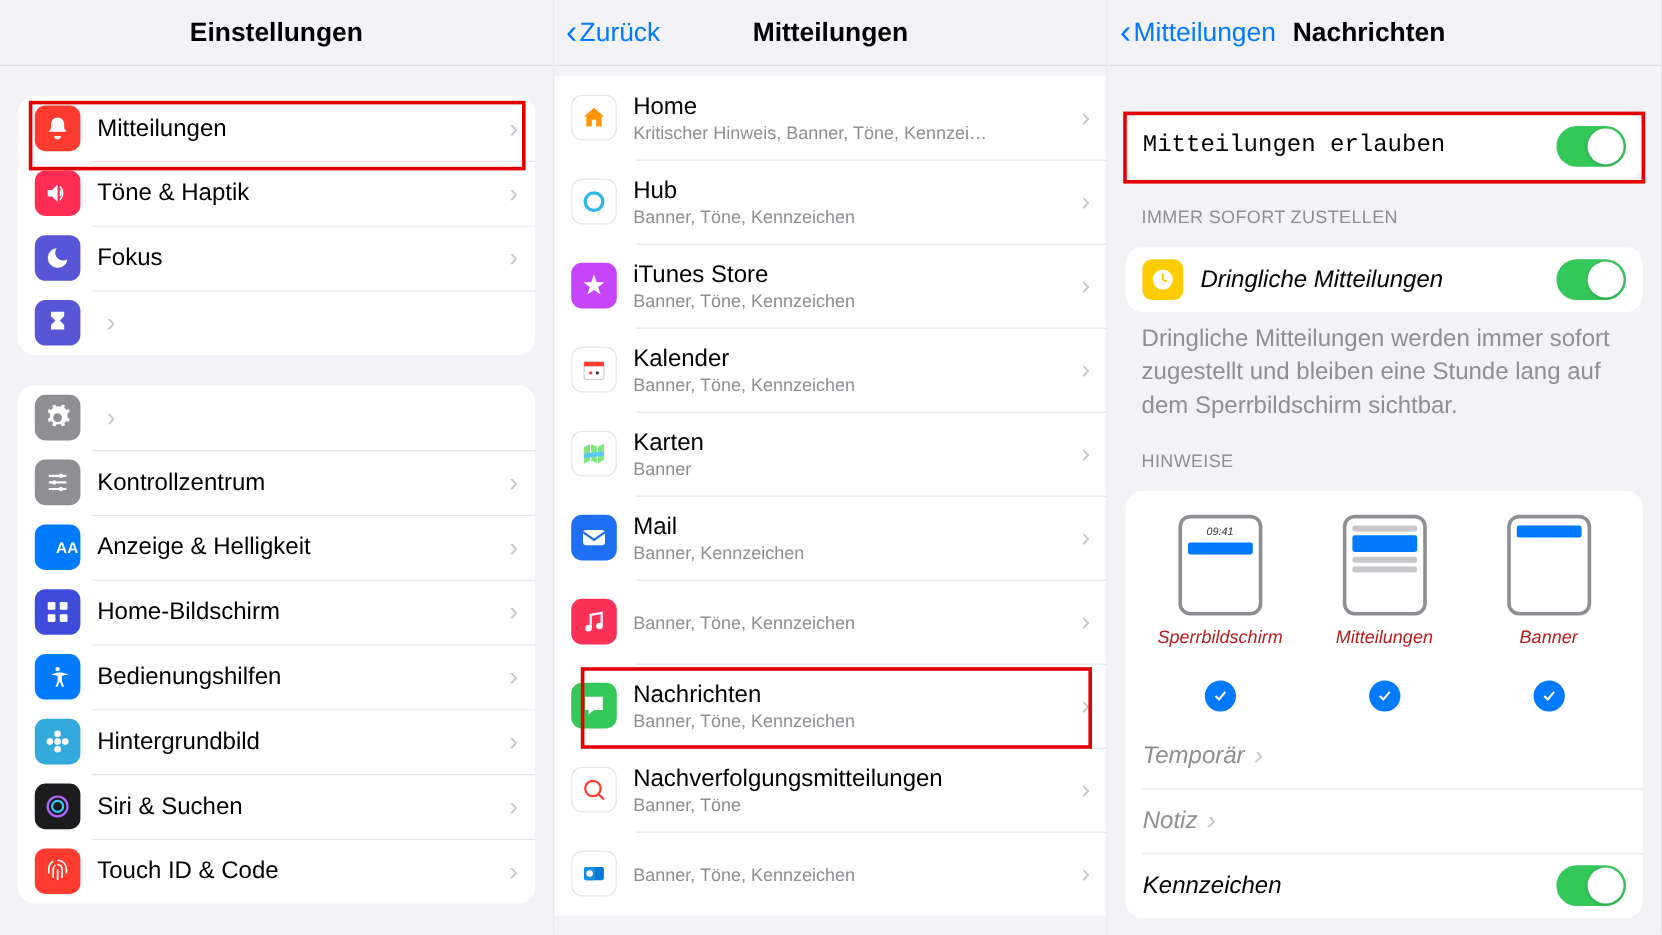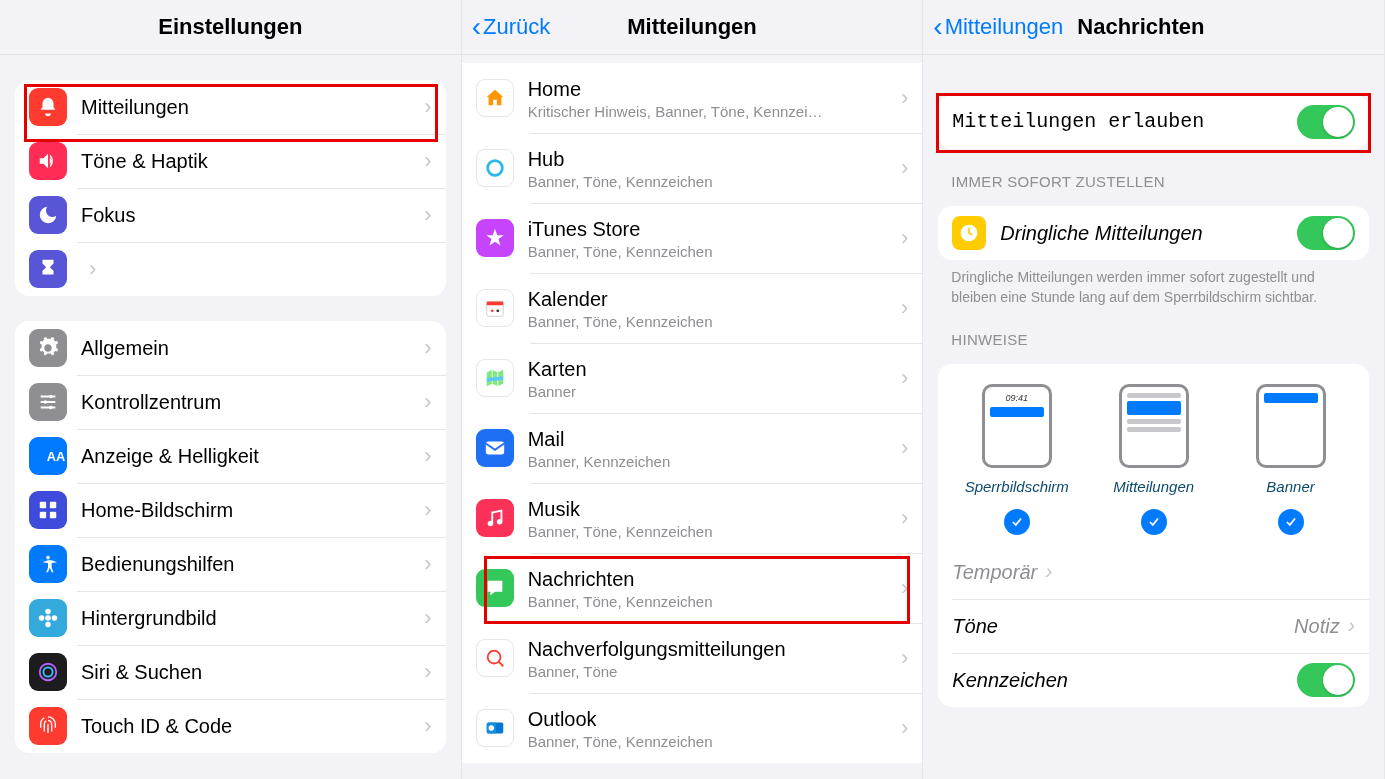--- a/index.html
+++ b/index.html
@@ -123,41 +123,41 @@
     box-shadow: 0 1px 3px rgba(0,0,0,0.2);
   }
   .section-header {
     font-size: 15px;
     color: #8e8e93;
     text-transform: uppercase;
     padding: 24px 28px 6px 28px;
     letter-spacing: 0.3px;
   }
   .section-footer {
-    font-size: 14px;
+    font-size: 20px;
     color: #8e8e93;
     padding: 8px 28px 0 28px;
     line-height: 1.4;
   }
   .alert-types {
     display: flex;
     justify-content: space-around;
     padding: 20px 10px 10px 10px;
   }
   .alert-opt { text-align: center; flex:1; }
   .mini-phone {
     width: 70px;
     height: 84px;
     border: 3px solid #8e8e93;
     border-radius: 10px;
     margin: 0 auto 10px auto;
     padding: 6px 5px;
     position: relative;
   }
-  .alert-label { font-size: 15px; color:#0c4a6e; margin-bottom: 14px; }
+  .alert-label { font-size: 15px; color:#b91c1c; margin-bottom: 27px; }
   .check-circle {
     width: 26px;
     height: 26px;
     background: #007aff;
     border-radius: 50%;
     margin: 0 auto;
     display:flex;
     align-items:center;
     justify-content:center;
     color:#fff;
@@ -228,23 +228,20 @@
         <span class="chev">›</span>
       </div>
     </div>
   <div class="group" id="p1g2">
       <div class="row">
         <div class="icon" style="background:#8e8e93;">
           <svg viewBox="0 0 24 24" fill="currentColor">
             <path d="M12 8a4 4 0 100 8 4 4 0 000-8zm9 4l2 1-1 3-2-1a8 8 0 01-2 2l1 2-3 1-1-2h-4l-1 2-3-1 1-2a8 8 0 01-2-2l-2 1-1-3 2-1v-4l-2-1 1-3 2 1a8 8 0 012-2l-1-2 3-1 1 2h4l1-2 3 1-1 2a8 8 0 012 2l2-1 1 3-2 1v4z"></path>
           </svg>
         </div>
-        <div class="row-main">
-          <div class="row-title">Allgemein</div>
-        </div>
         <span class="chev">›</span>
       </div>
       <div class="row">
         <div class="icon" style="background:#8e8e93;">
           <svg viewBox="0 0 24 24" fill="currentColor">
             <path d="M4 6h10m2 0h4M4 12h4m2 0h10M4 18h10m2 0h4" stroke="#fff" stroke-width="2" fill="none"></path>
             <circle cx="15" cy="6" r="2"></circle>
             <circle cx="9" cy="12" r="2"></circle>
             <circle cx="15" cy="18" r="2"></circle>
           </svg>
@@ -423,21 +420,20 @@
       </div>
       <div class="row">
         <div class="icon" style="background:#fc3158;">
           <svg viewBox="0 0 24 24" fill="currentColor">
             <path d="M9 18V6l10-2v12" stroke="#fff" stroke-width="2" fill="none"></path>
             <circle cx="7" cy="18" r="3" fill="#fff"></circle>
             <circle cx="17" cy="16" r="3" fill="#fff"></circle>
           </svg>
         </div>
         <div class="row-main">
-          <div class="row-title">Musik</div>
           <div class="row-sub">Banner, Töne, Kennzeichen</div>
         </div>
         <span class="chev">›</span>
       </div>
       <div class="row">
         <div class="icon" style="background:#34c759;">
           <svg viewBox="0 0 24 24" fill="currentColor">
             <path d="M4 4h16v12H12l-5 4v-4H4V4z" fill="#fff"></path>
           </svg>
         </div>
@@ -462,21 +458,20 @@
       </div>
       <div class="row">
         <div class="icon" style="background:#fff;border:1px solid #e5e5ea;">
           <svg viewBox="0 0 24 24" fill="currentColor">
             <rect x="3" y="6" width="18" height="12" rx="2" fill="#0078d4"></rect>
             <rect x="3" y="6" width="10" height="12" rx="2" fill="#1490df"></rect>
             <circle cx="8" cy="12" r="3" fill="#fff"></circle>
           </svg>
         </div>
         <div class="row-main">
-          <div class="row-title">Outlook</div>
           <div class="row-sub">Banner, Töne, Kennzeichen</div>
         </div>
         <span class="chev">›</span>
       </div>
     </div>
 
   <div class="highlight-box" style="left:22px; top:556px; width:426px; height:68px;"></div>
 </div>
 
 <div class="panel panel3">
@@ -555,23 +550,20 @@
             </svg>
           </div>
         </div>
       </div>
     <div id="p3rows">
         <div class="row no-icon">
           <span class="row-value">Temporär</span>
           <span class="chev">›</span>
         </div>
         <div class="row no-icon">
-          <div class="row-main">
-            <div class="row-title">Töne</div>
-          </div>
           <span class="row-value">Notiz</span>
           <span class="chev">›</span>
         </div>
         <div class="row no-icon">
           <div class="row-main">
             <div class="row-title">Kennzeichen</div>
           </div>
           <div class="toggle"></div>
         </div>
       </div>

